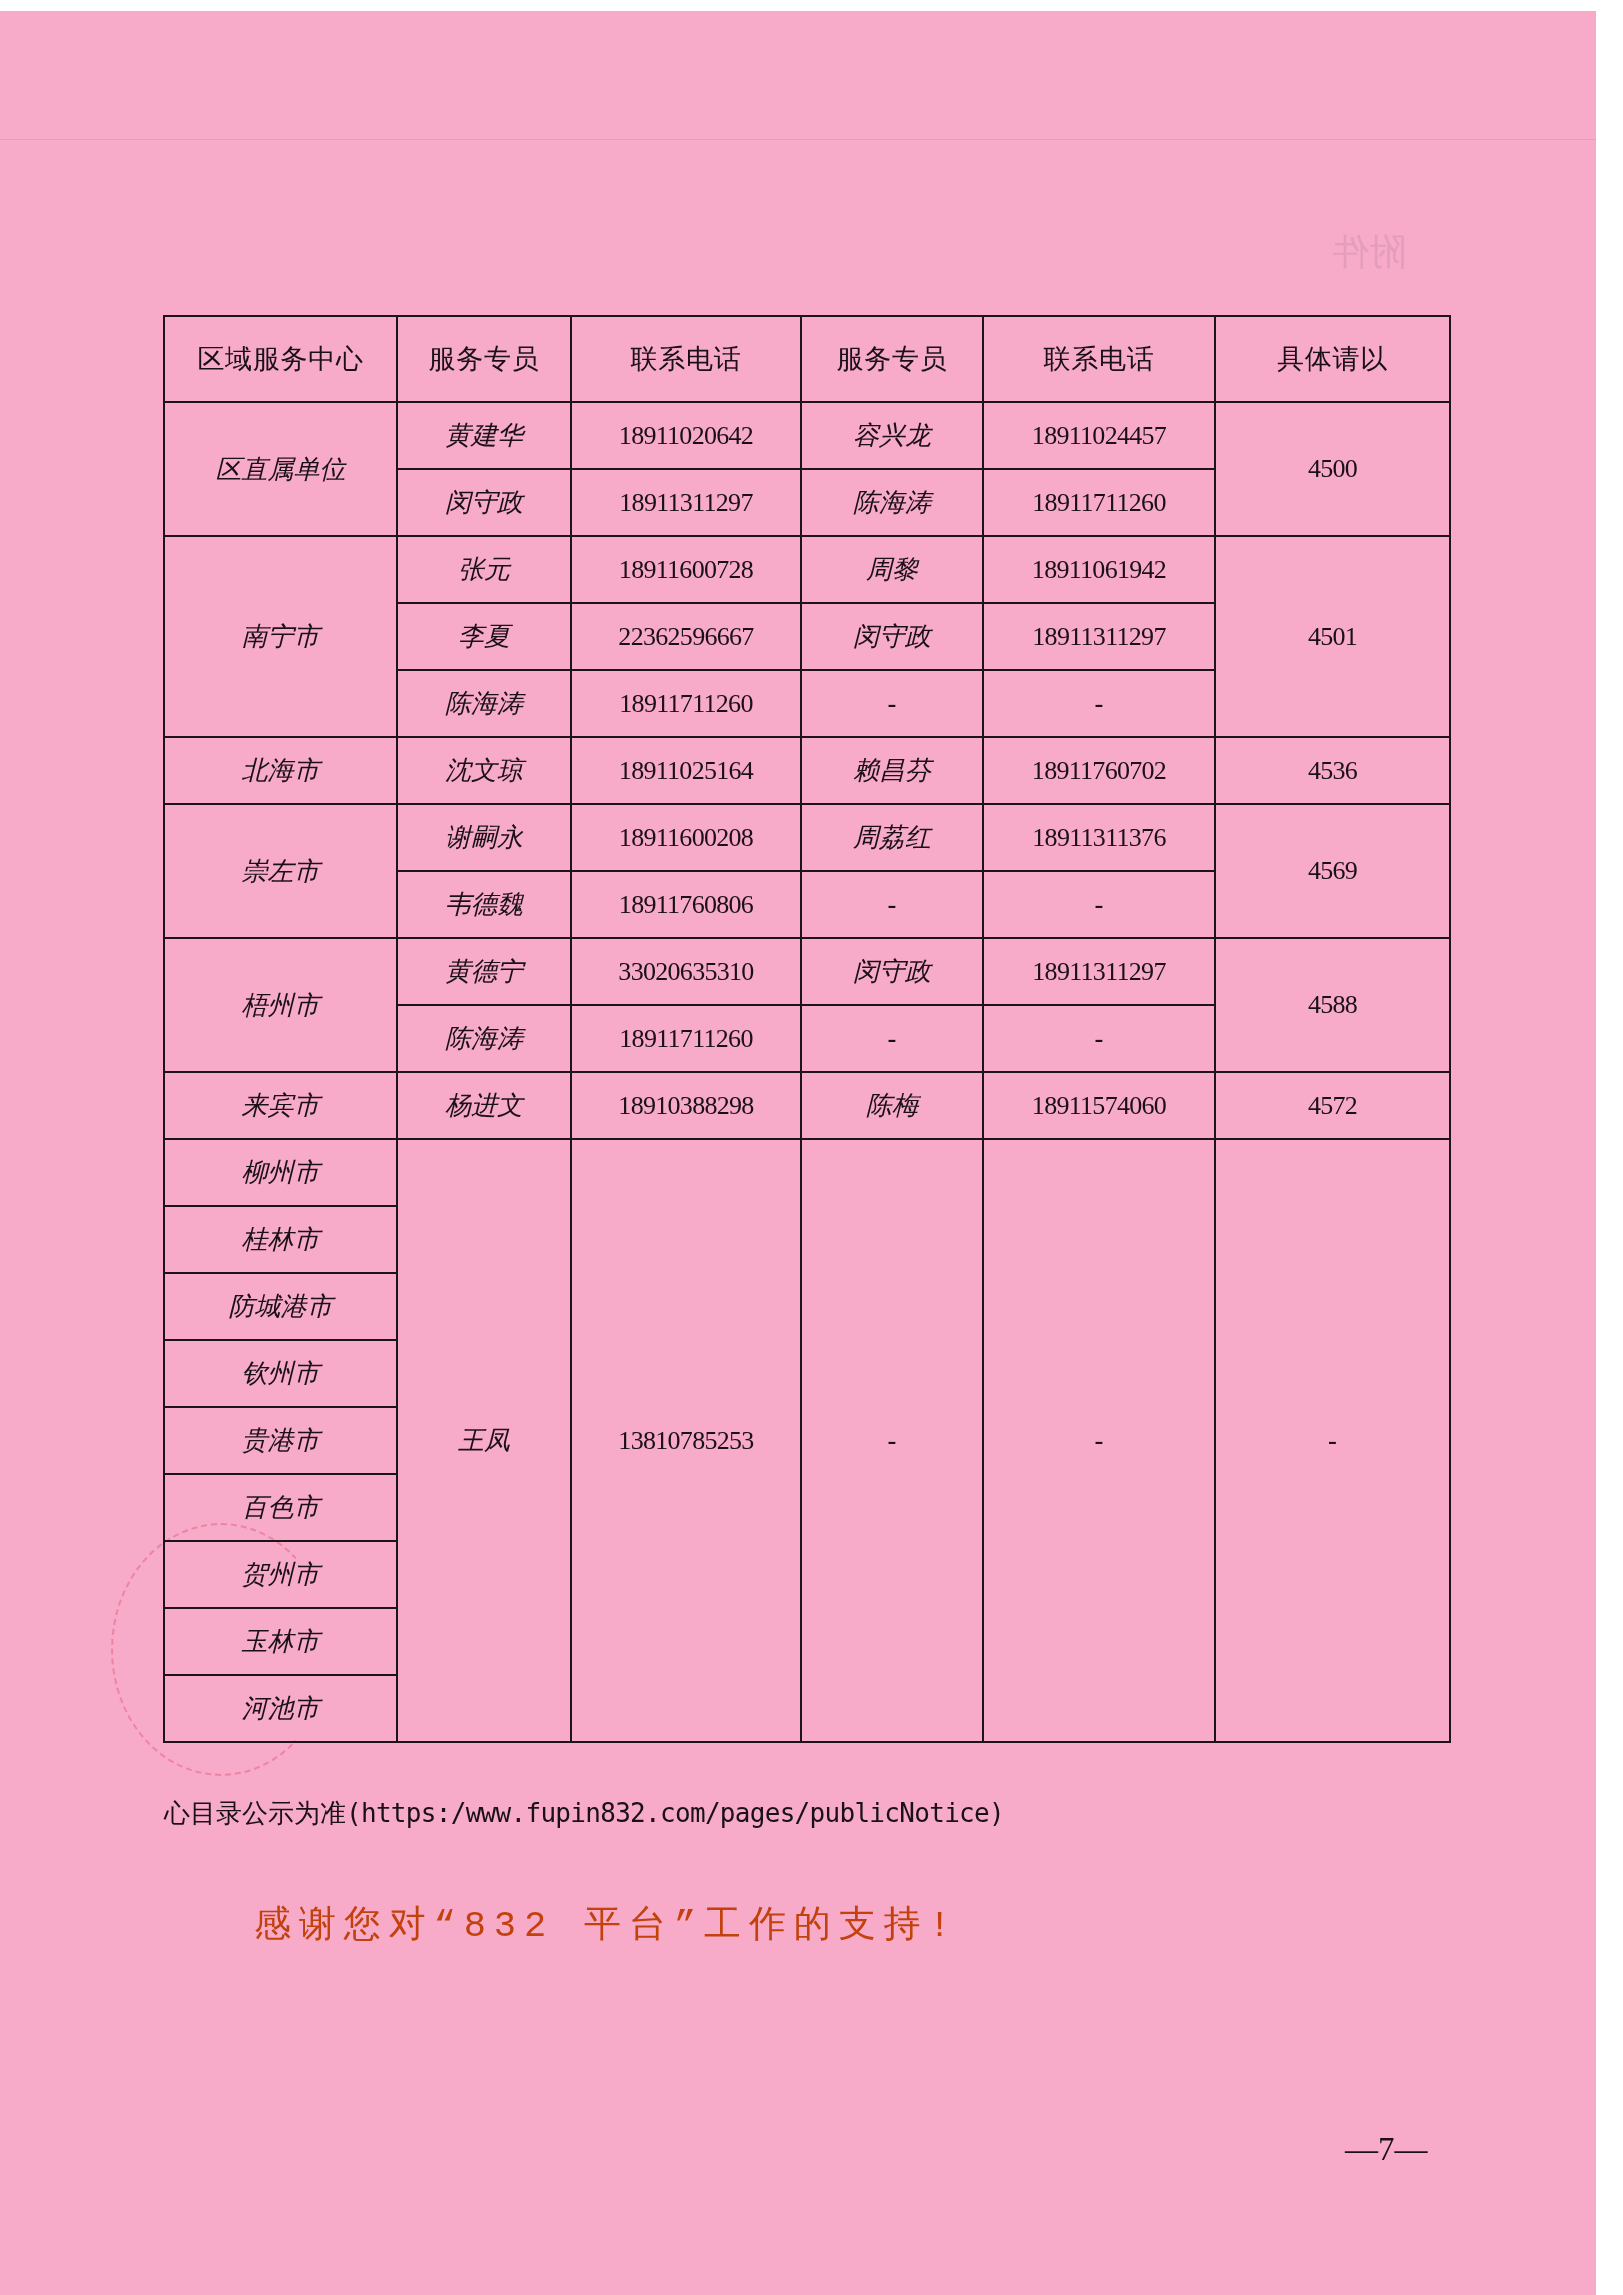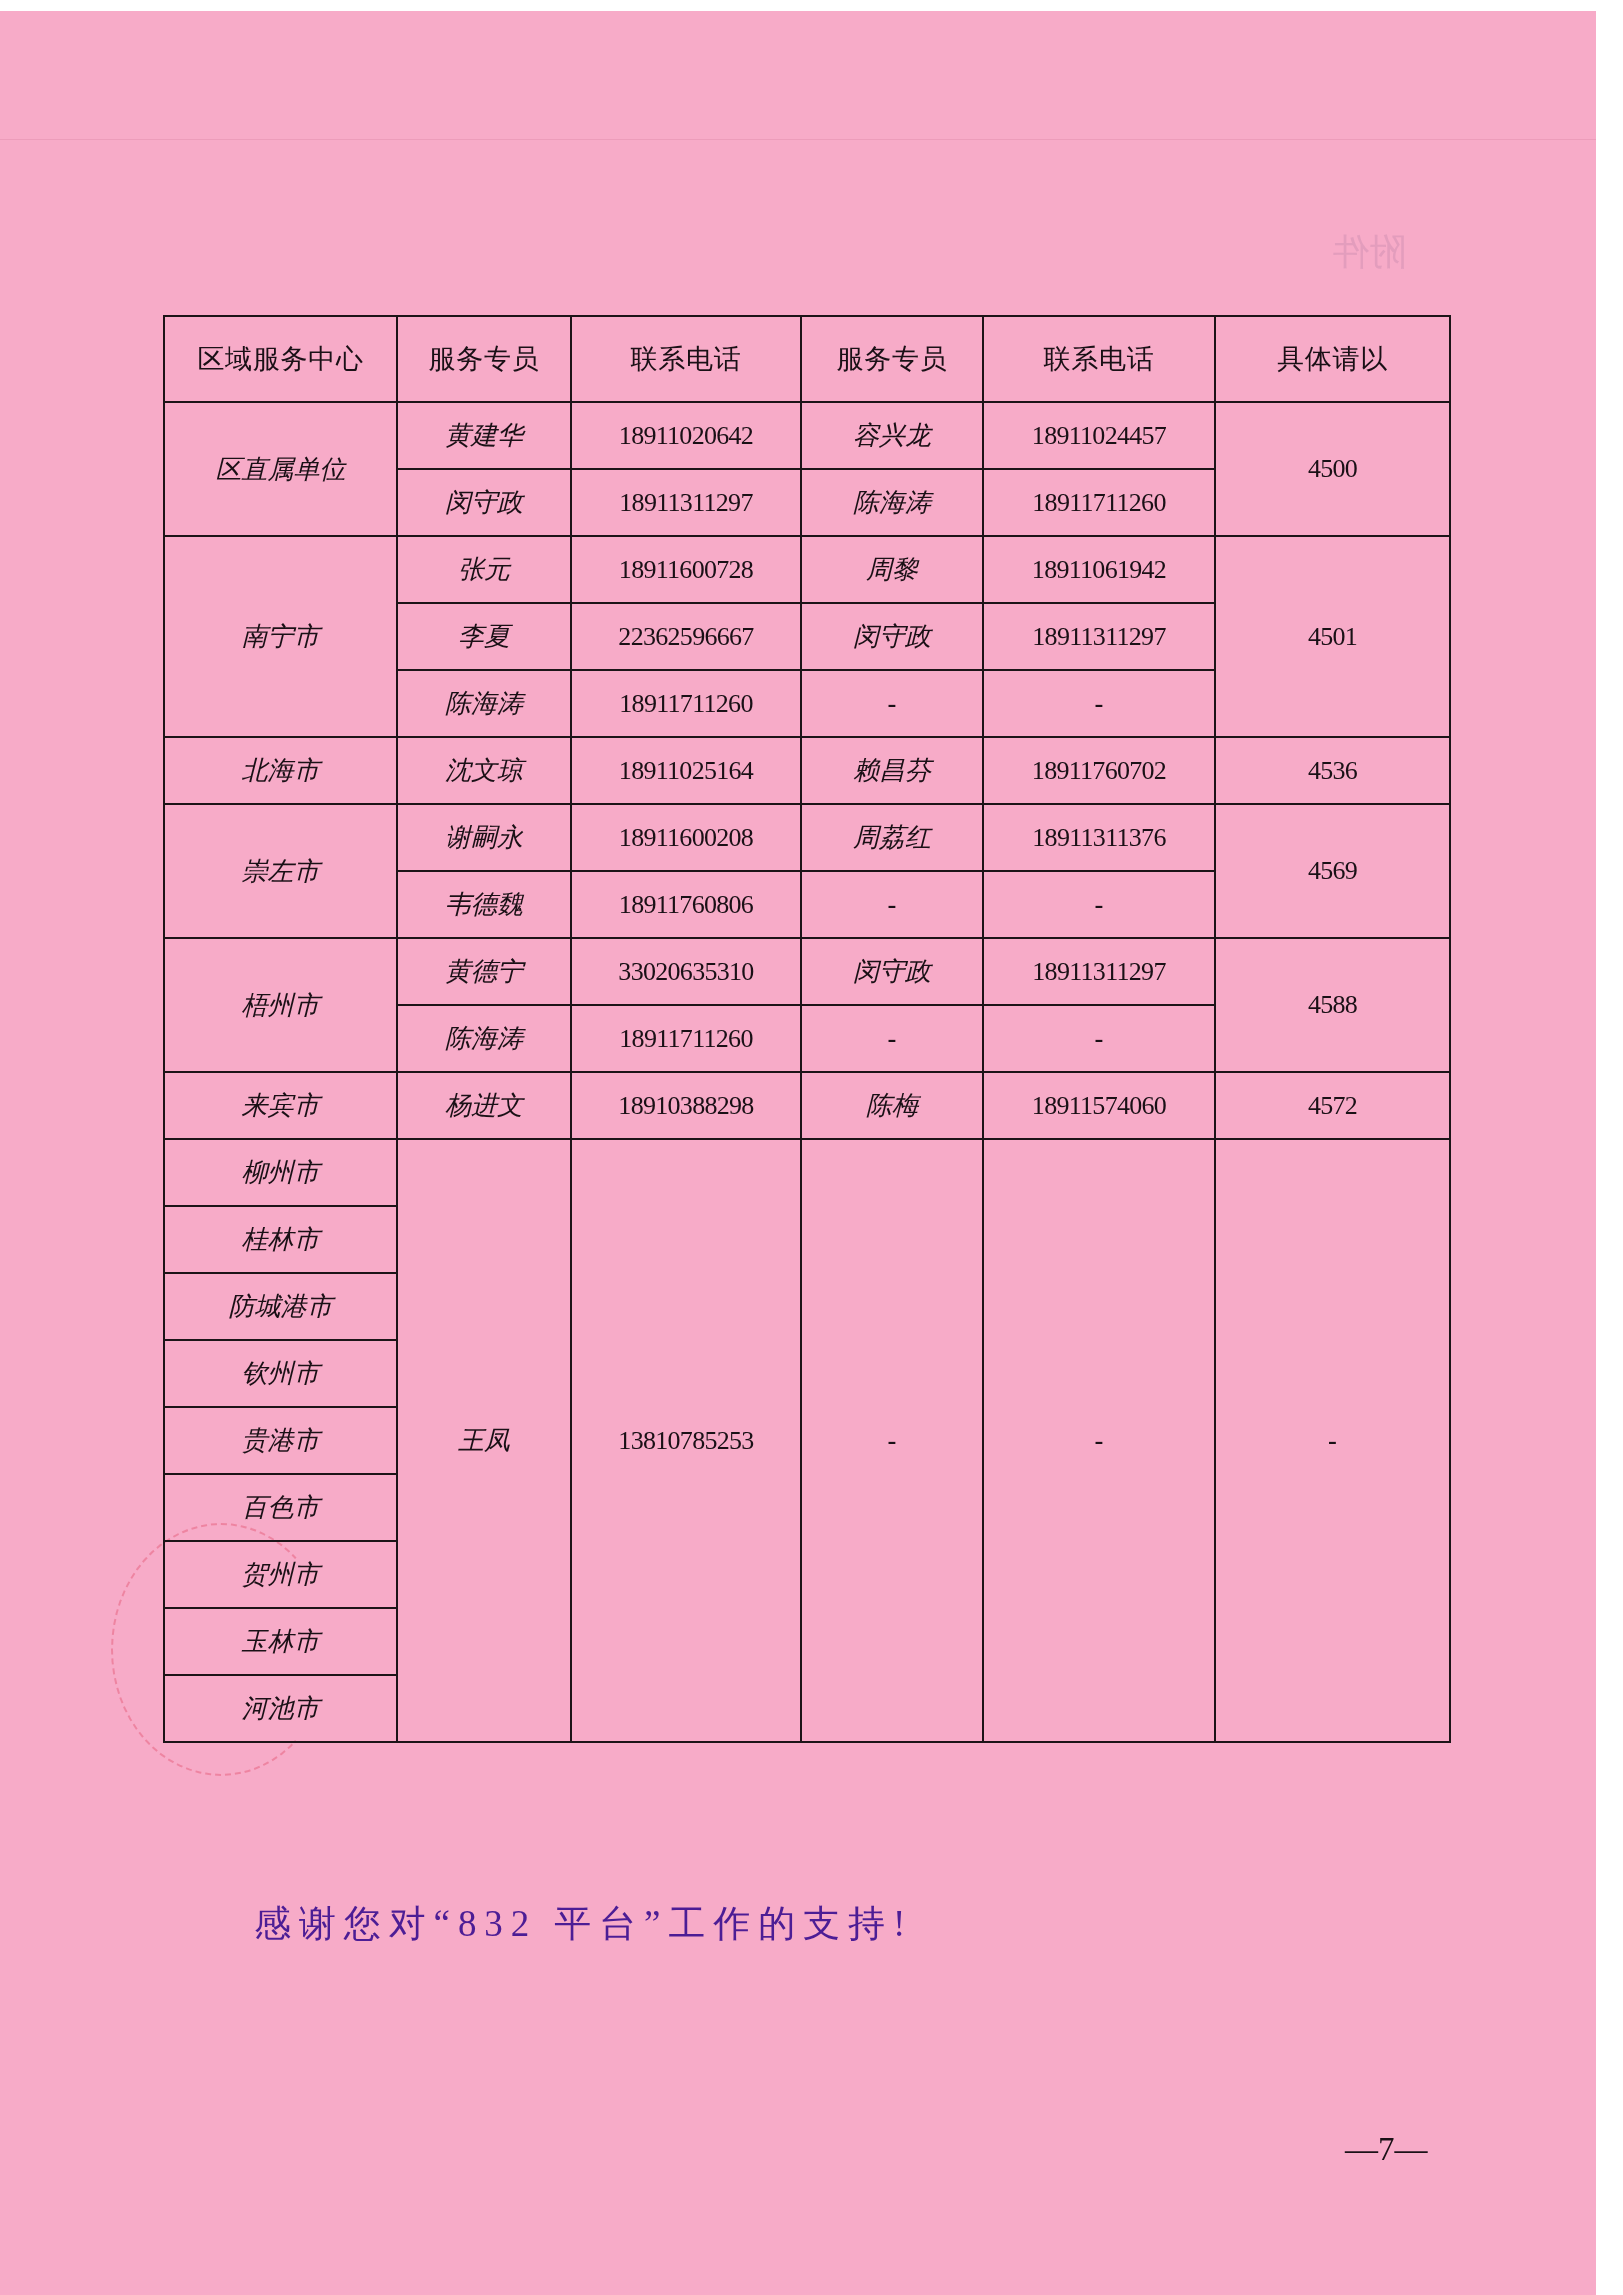--- a/index.html
+++ b/index.html
@@ -54,22 +54,22 @@
   .col4 { width: 182px; } .col5 { width: 232px; } .col6 { width: 235px; }
   .note {
     position: absolute; left: 164px; top: 1793px; width: 1113px;
     font-family: "DejaVu Sans", sans-serif; font-size: 26px; line-height: 41px;
     color: #1a1016;
   }
   .note .label { font-weight: bold; }
   .note .url { font-family: "DejaVu Sans Mono", "Liberation Mono", monospace; font-size: 26px; letter-spacing: -0.7px; }
   .thanks {
     position: absolute; left: 254px; top: 1899px;
-    font-family: Liberation Serif, serif; font-size: 37px; letter-spacing: 7.9px;
-    color: #4c1d95;
+    font-family: Liberation Mono, monospace; font-size: 37px; letter-spacing: 7.9px;
+    color: #c2410c;
   }
   .page-num {
     position: absolute; left: 1345px; top: 2131px;
     font-family: "Liberation Serif", "DejaVu Serif", serif; font-size: 33px;
     color: #1a1016;
   }
 </style>
 </head>
 <body>
 
@@ -213,18 +213,21 @@
     <tr>
       <td class="region">玉林市</td>
     </tr>
     <tr>
       <td class="region">河池市</td>
     </tr>
   </tbody>
 </table>
 
 <div class="note">
+  <div>
+    <span>心目录公示为准</span><span class="url">(https:/www.fupin832.com/pages/publicNotice)</span>
+  </div>
 </div>
 
 <div class="thanks">感谢您对“832 平台”工作的支持!</div>
 
 <div class="page-num">—7—</div>
 
 
 </body></html>

